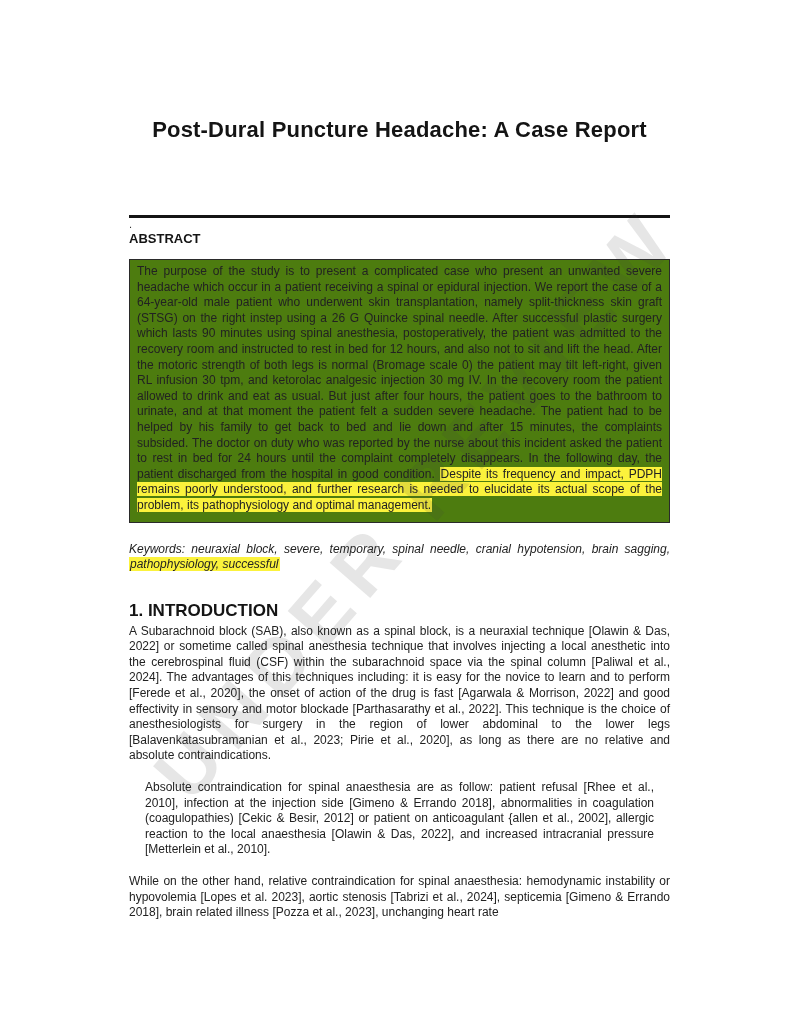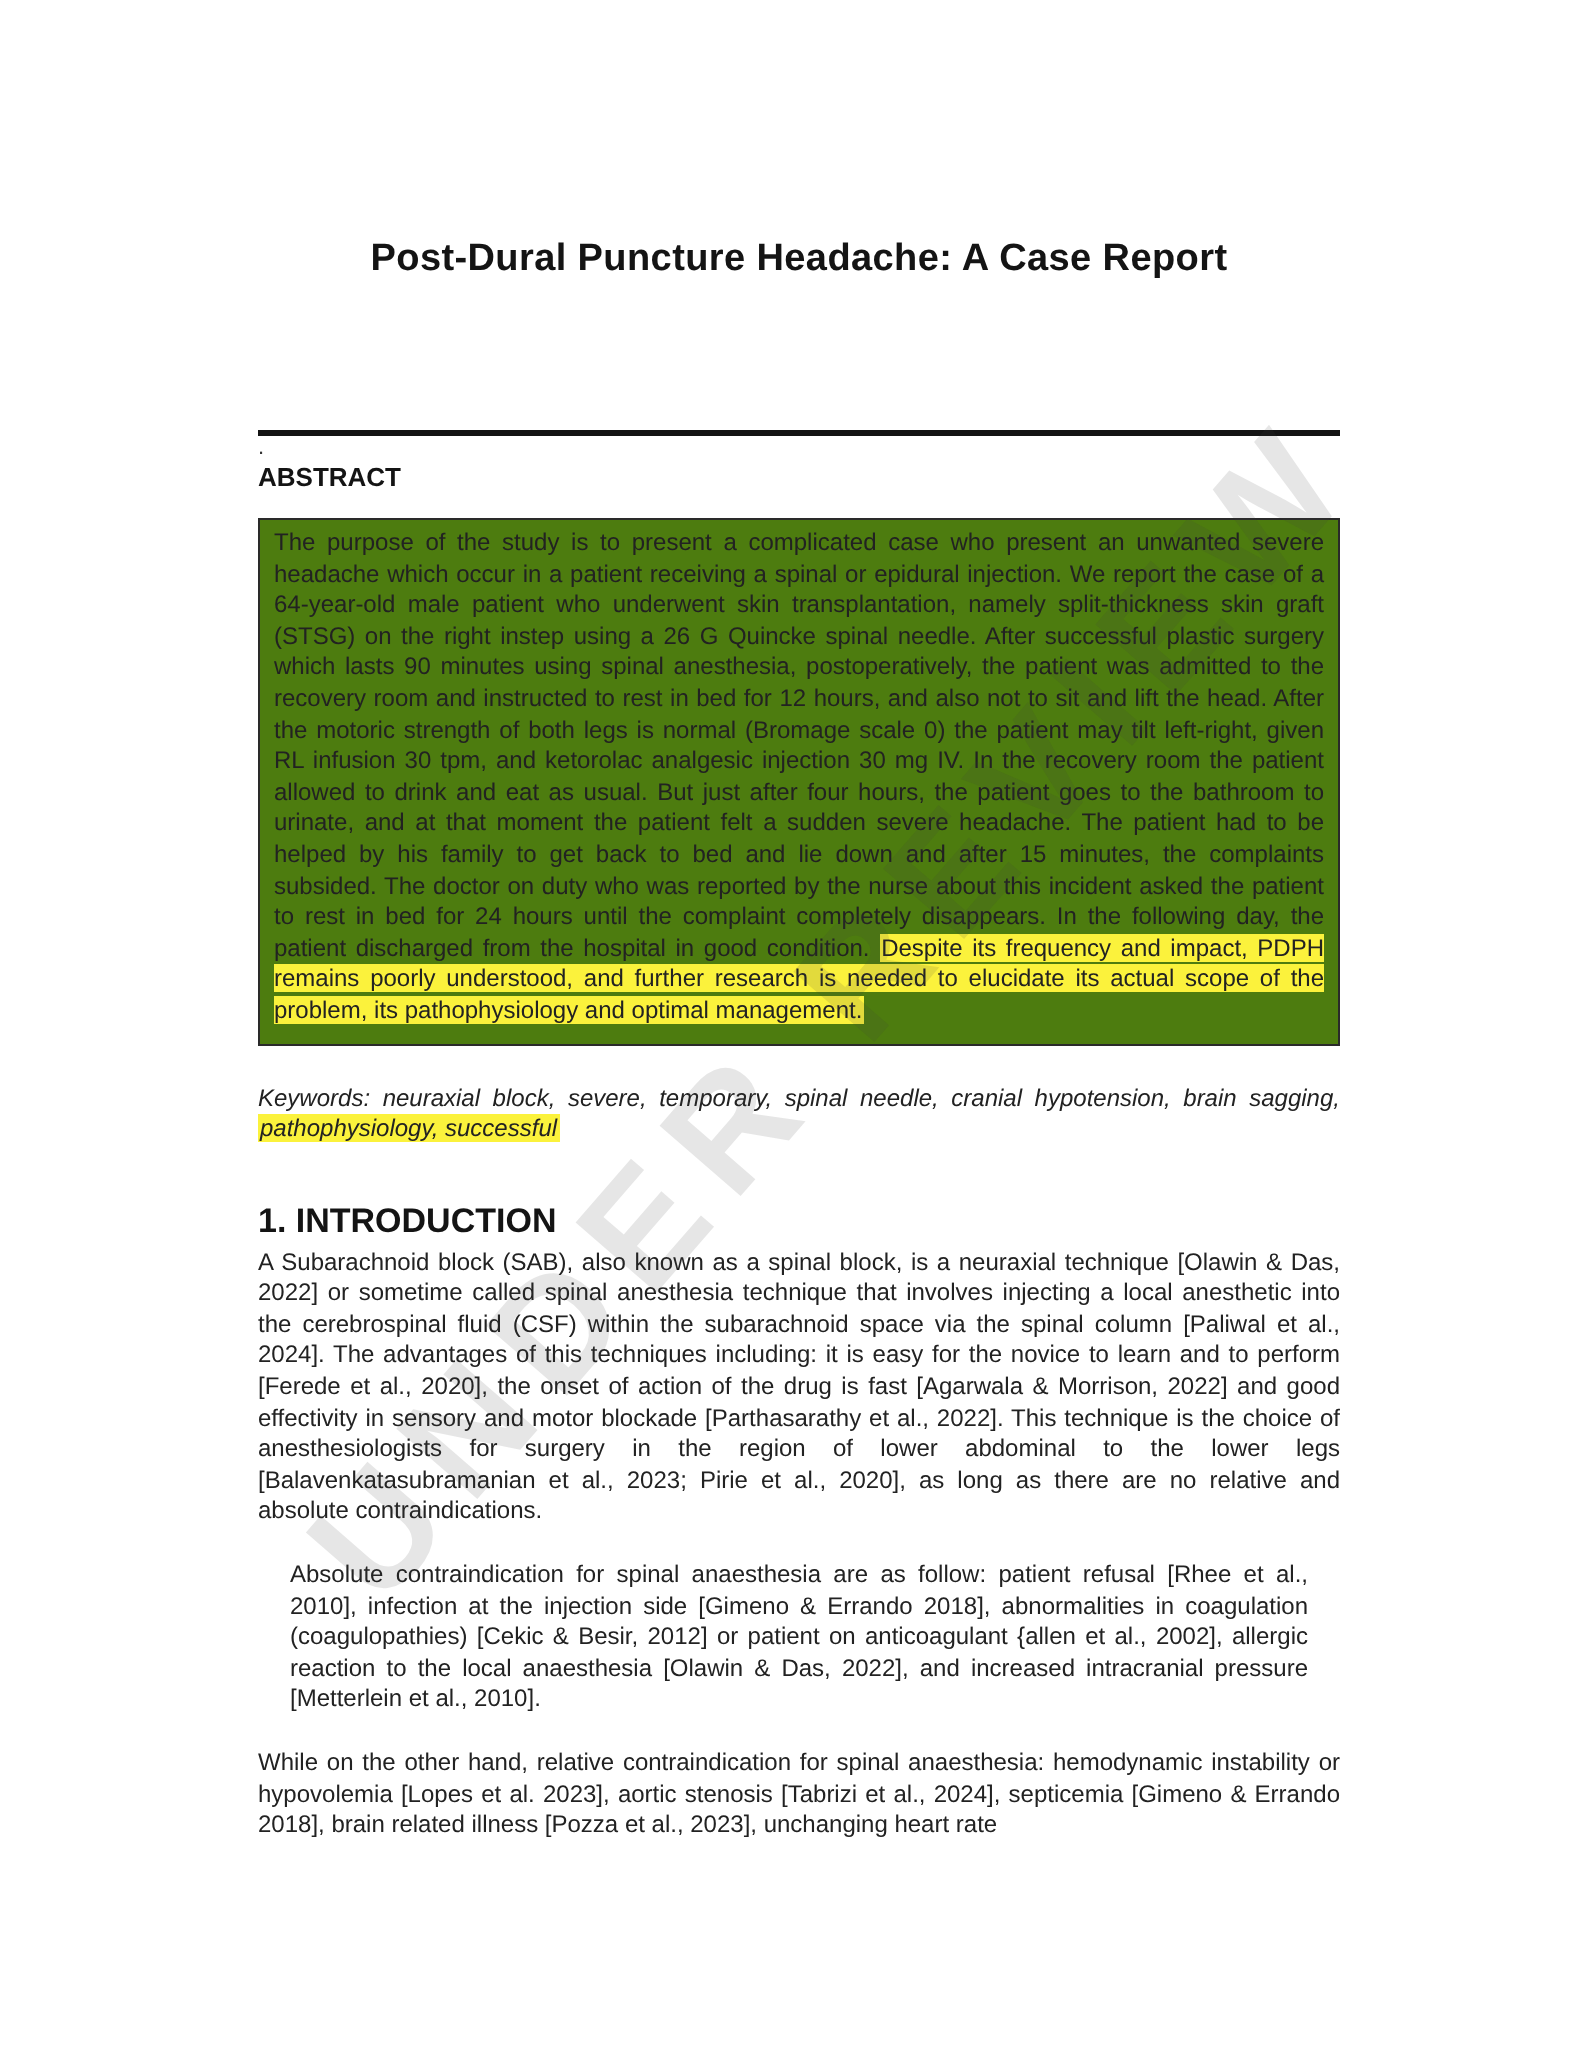--- a/index.html
+++ b/index.html
@@ -18,21 +18,21 @@
   }
   .content {
     position: relative;
     margin-left: 129px;
     width: 541px;
     z-index: 1;
   }
   .title {
     margin: 0;
     padding-top: 116px;
-    font-size: 19px;
+    font-size: 22px;
     line-height: 27px;
     font-weight: bold;
     text-align: center;
     color: #141414;
     letter-spacing: 0.2px;
   }
   .rule {
     margin-top: 72px;
     height: 3px;
     background: #141414;

